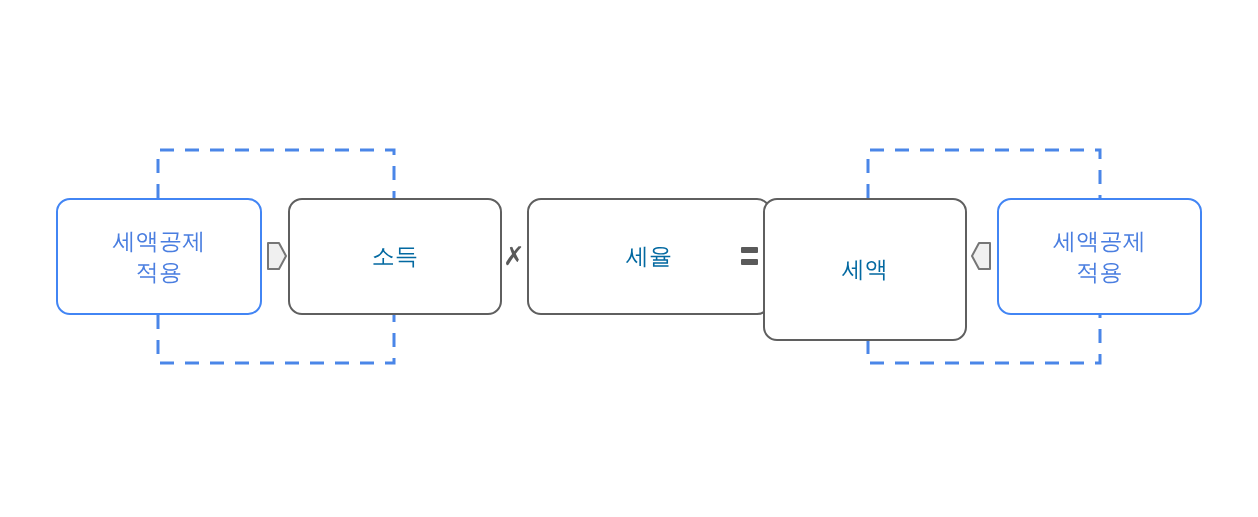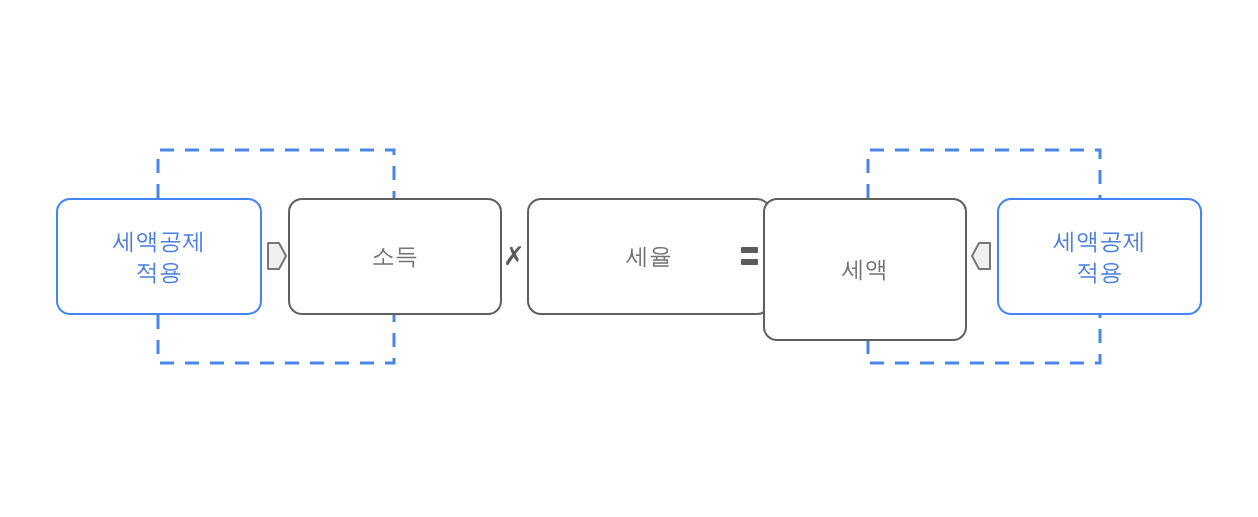--- a/index.html
+++ b/index.html
@@ -36,21 +36,21 @@
     line-height: 1.32;
     font-size: 23px;
     letter-spacing: 0.2px;
   }
   .node.primary {
     border: 2.5px solid #4285f4;
     color: #4a7ee0;
   }
   .node.neutral {
     border: 2.5px solid #5f5f5f;
-    color: #737373;
+    color: #0369a1;
   }
   .node-label {
     display: block;
     white-space: pre-line;
     pointer-events: none;
   }
   .operator {
     position: absolute;
     display: flex;
     align-items: center;

